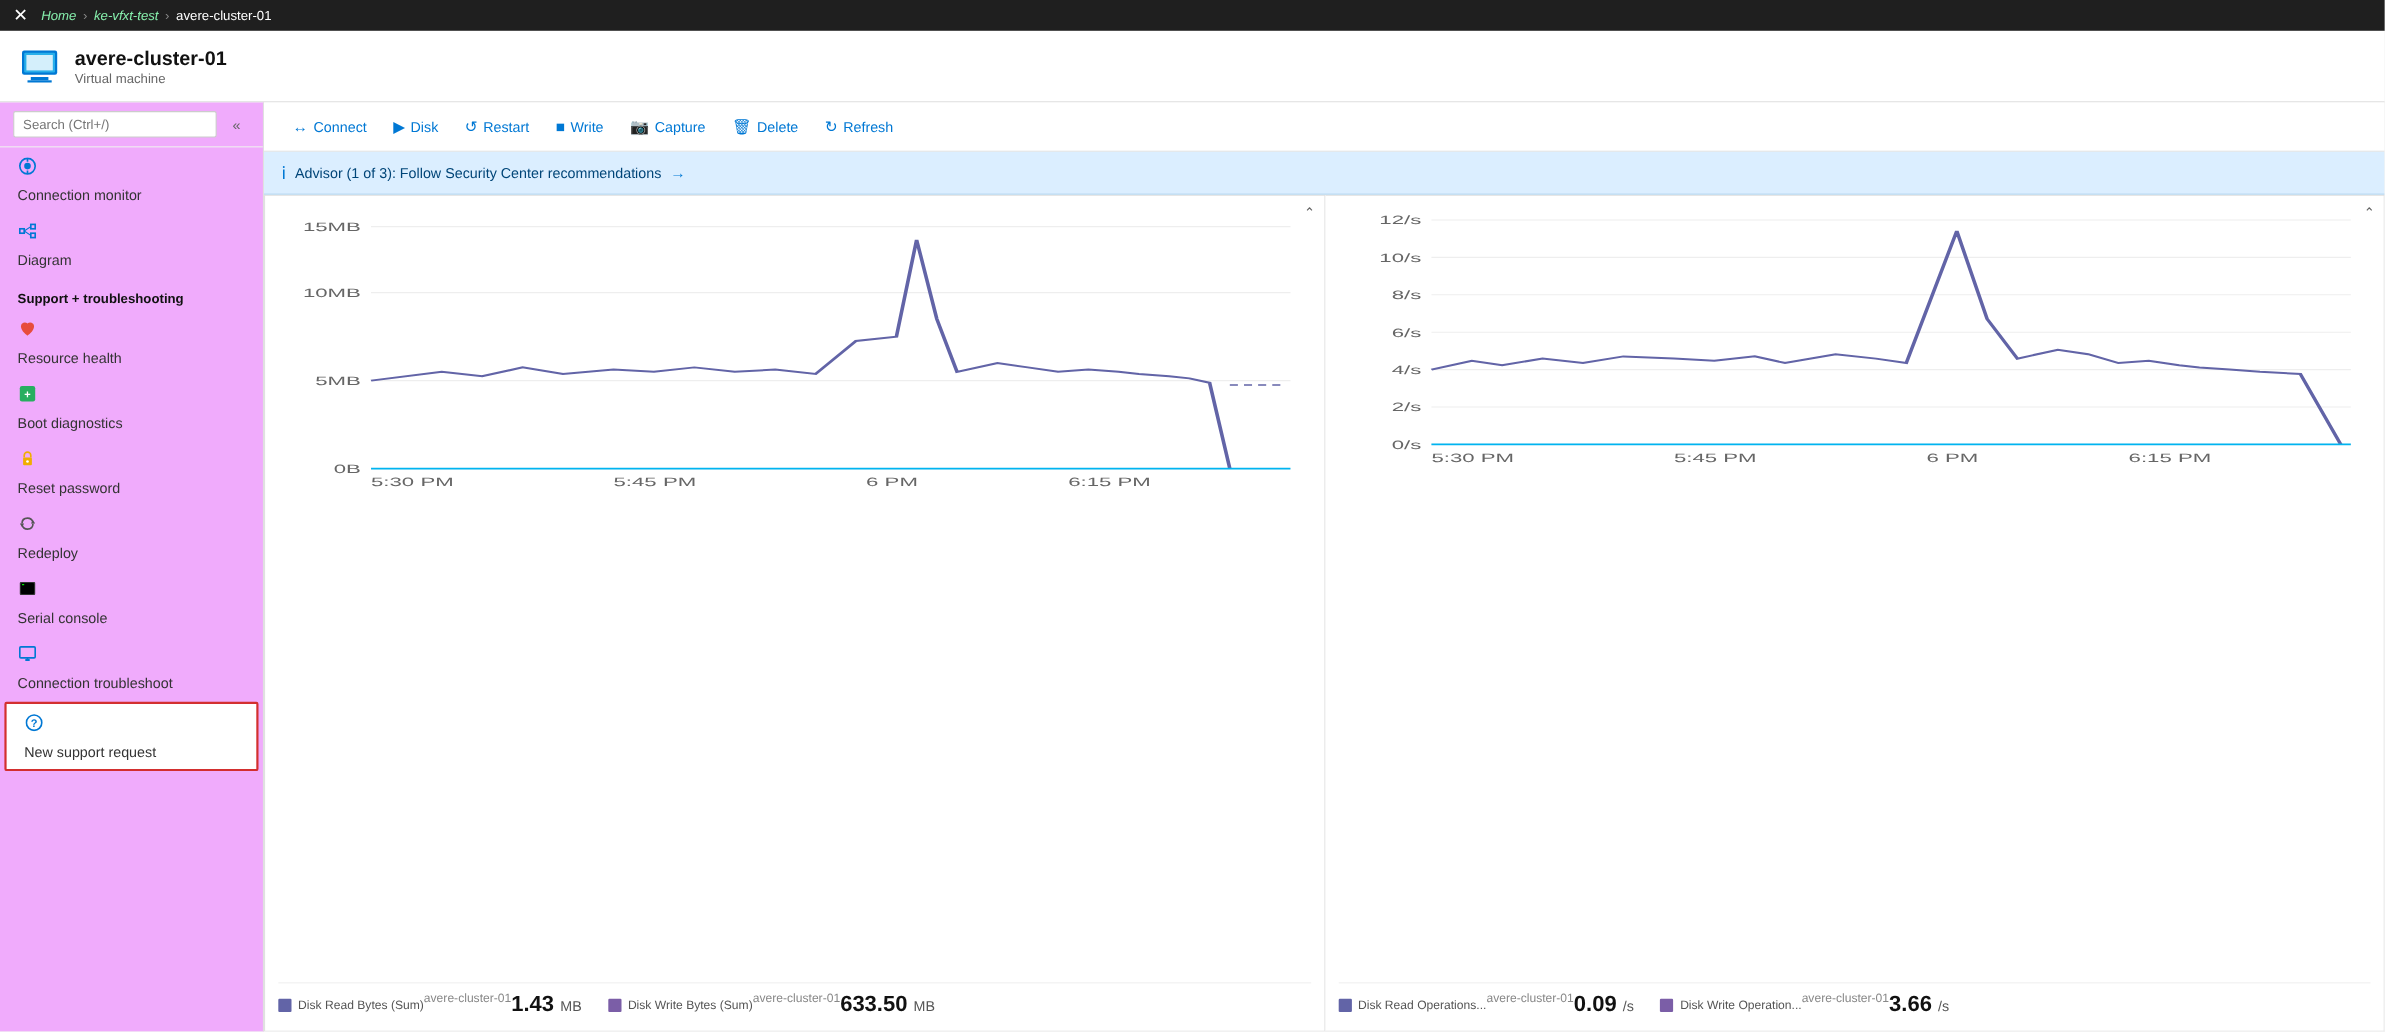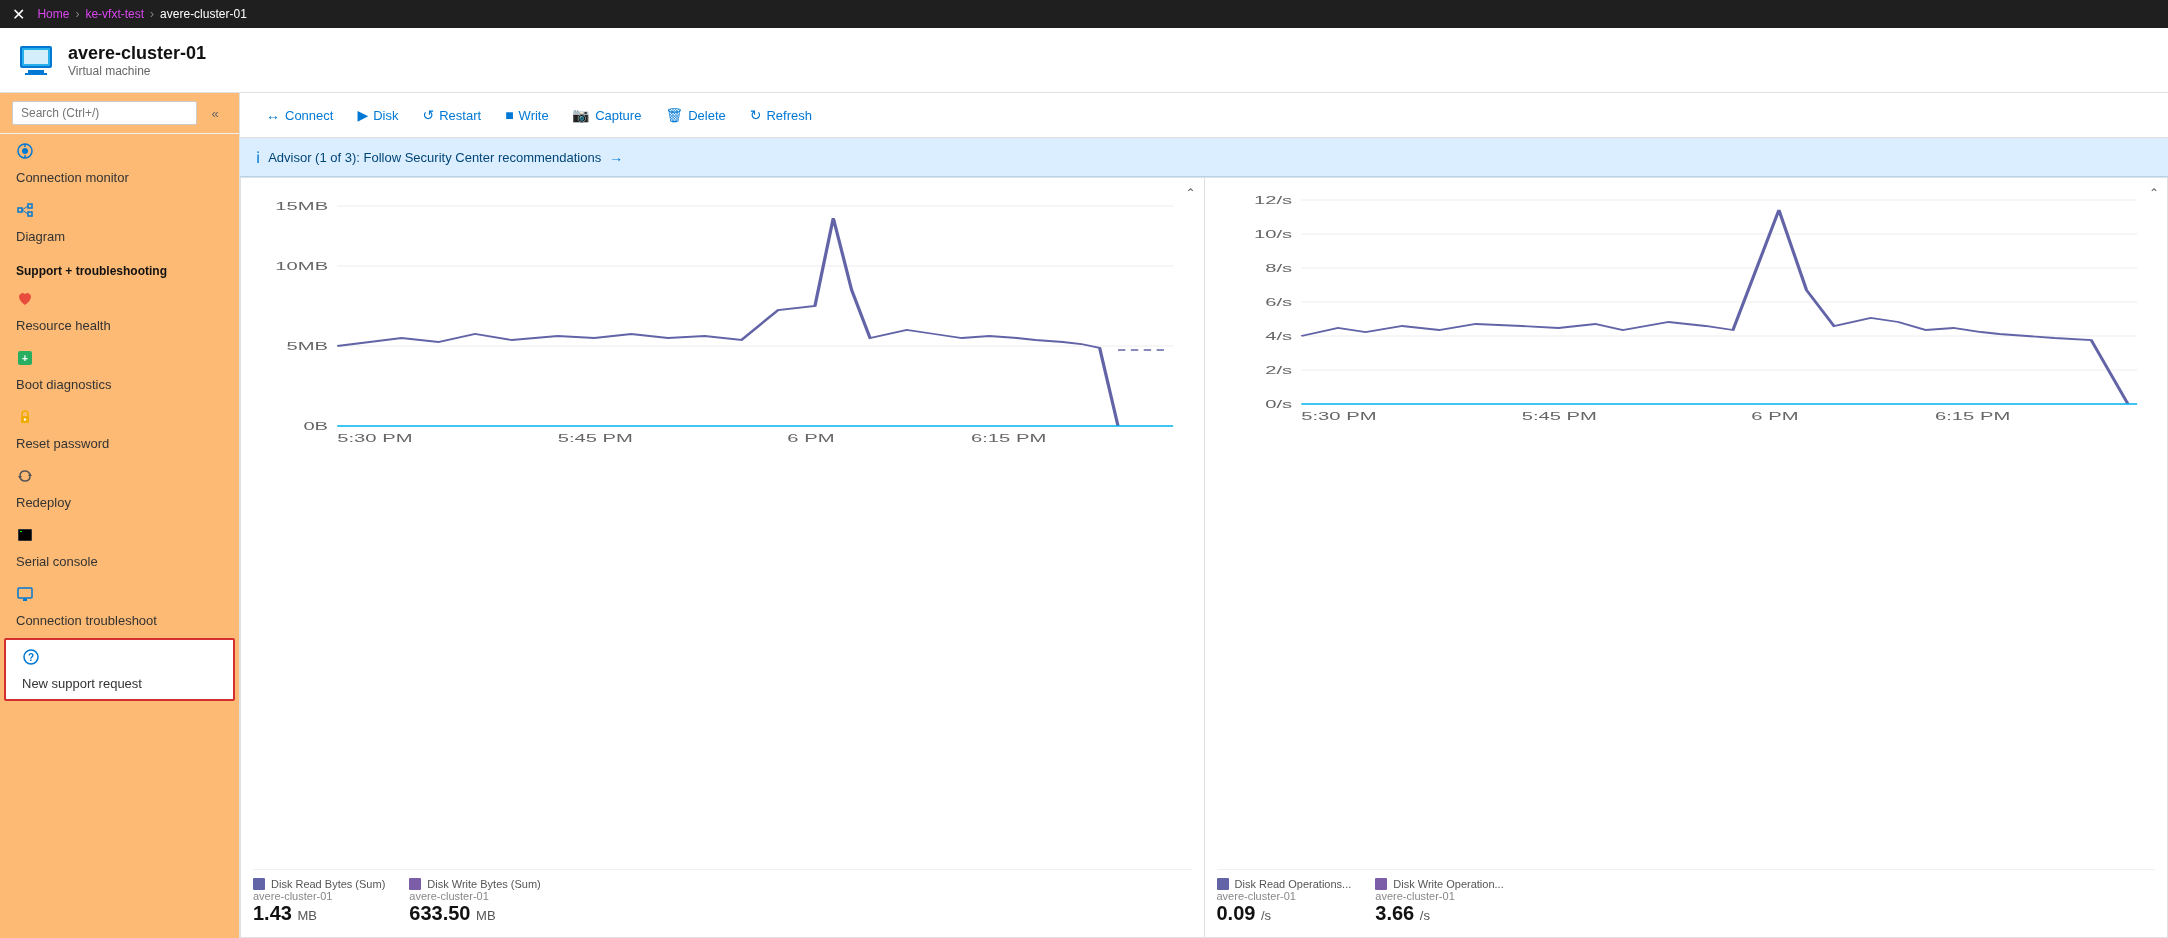--- a/index.html
+++ b/index.html
@@ -19,21 +19,21 @@
       cursor: pointer;
       margin-right: 12px;
     }
     .breadcrumb {
       color: #9cdcfe;
       font-size: 12px;
       display: flex;
       align-items: center;
       gap: 6px;
     }
-    .breadcrumb a { color: #d946ef; text-decoration: none; cursor: pointer; }
+    .breadcrumb a { color: #86efac; text-decoration: none; cursor: pointer; font-style: italic; }
     .breadcrumb .sep { color: #888; }
     .breadcrumb .current { color: #fff; }
 
     
     .main-container {
       display: flex;
       flex-direction: column;
       height: calc(100vh - 28px);
       overflow: hidden;
     }
@@ -62,21 +62,21 @@
     
     .content-area {
       display: flex;
       flex: 1;
       overflow: hidden;
     }
 
     
     .sidebar {
       width: 240px;
-      background: #fdba74;
+      background: #f0abfc;
       border-right: 1px solid #e0e0e0;
       display: flex;
       flex-direction: column;
       overflow-y: auto;
       flex-shrink: 0;
     }
     .sidebar-search {
       padding: 8px 12px;
       border-bottom: 1px solid #f0f0f0;
       display: flex;
@@ -231,21 +231,21 @@
 
     .chart-legend {
       display: flex;
       gap: 24px;
       padding-top: 8px;
       border-top: 1px solid #f0f0f0;
       margin-top: 8px;
     }
     .legend-item {
       display: flex;
-      flex-direction: column;
+      flex-direction: row;
     }
     .legend-label-row {
       display: flex;
       align-items: center;
       gap: 6px;
       font-size: 11px;
       color: #555;
     }
     .legend-color-bar {
       width: 12px;

